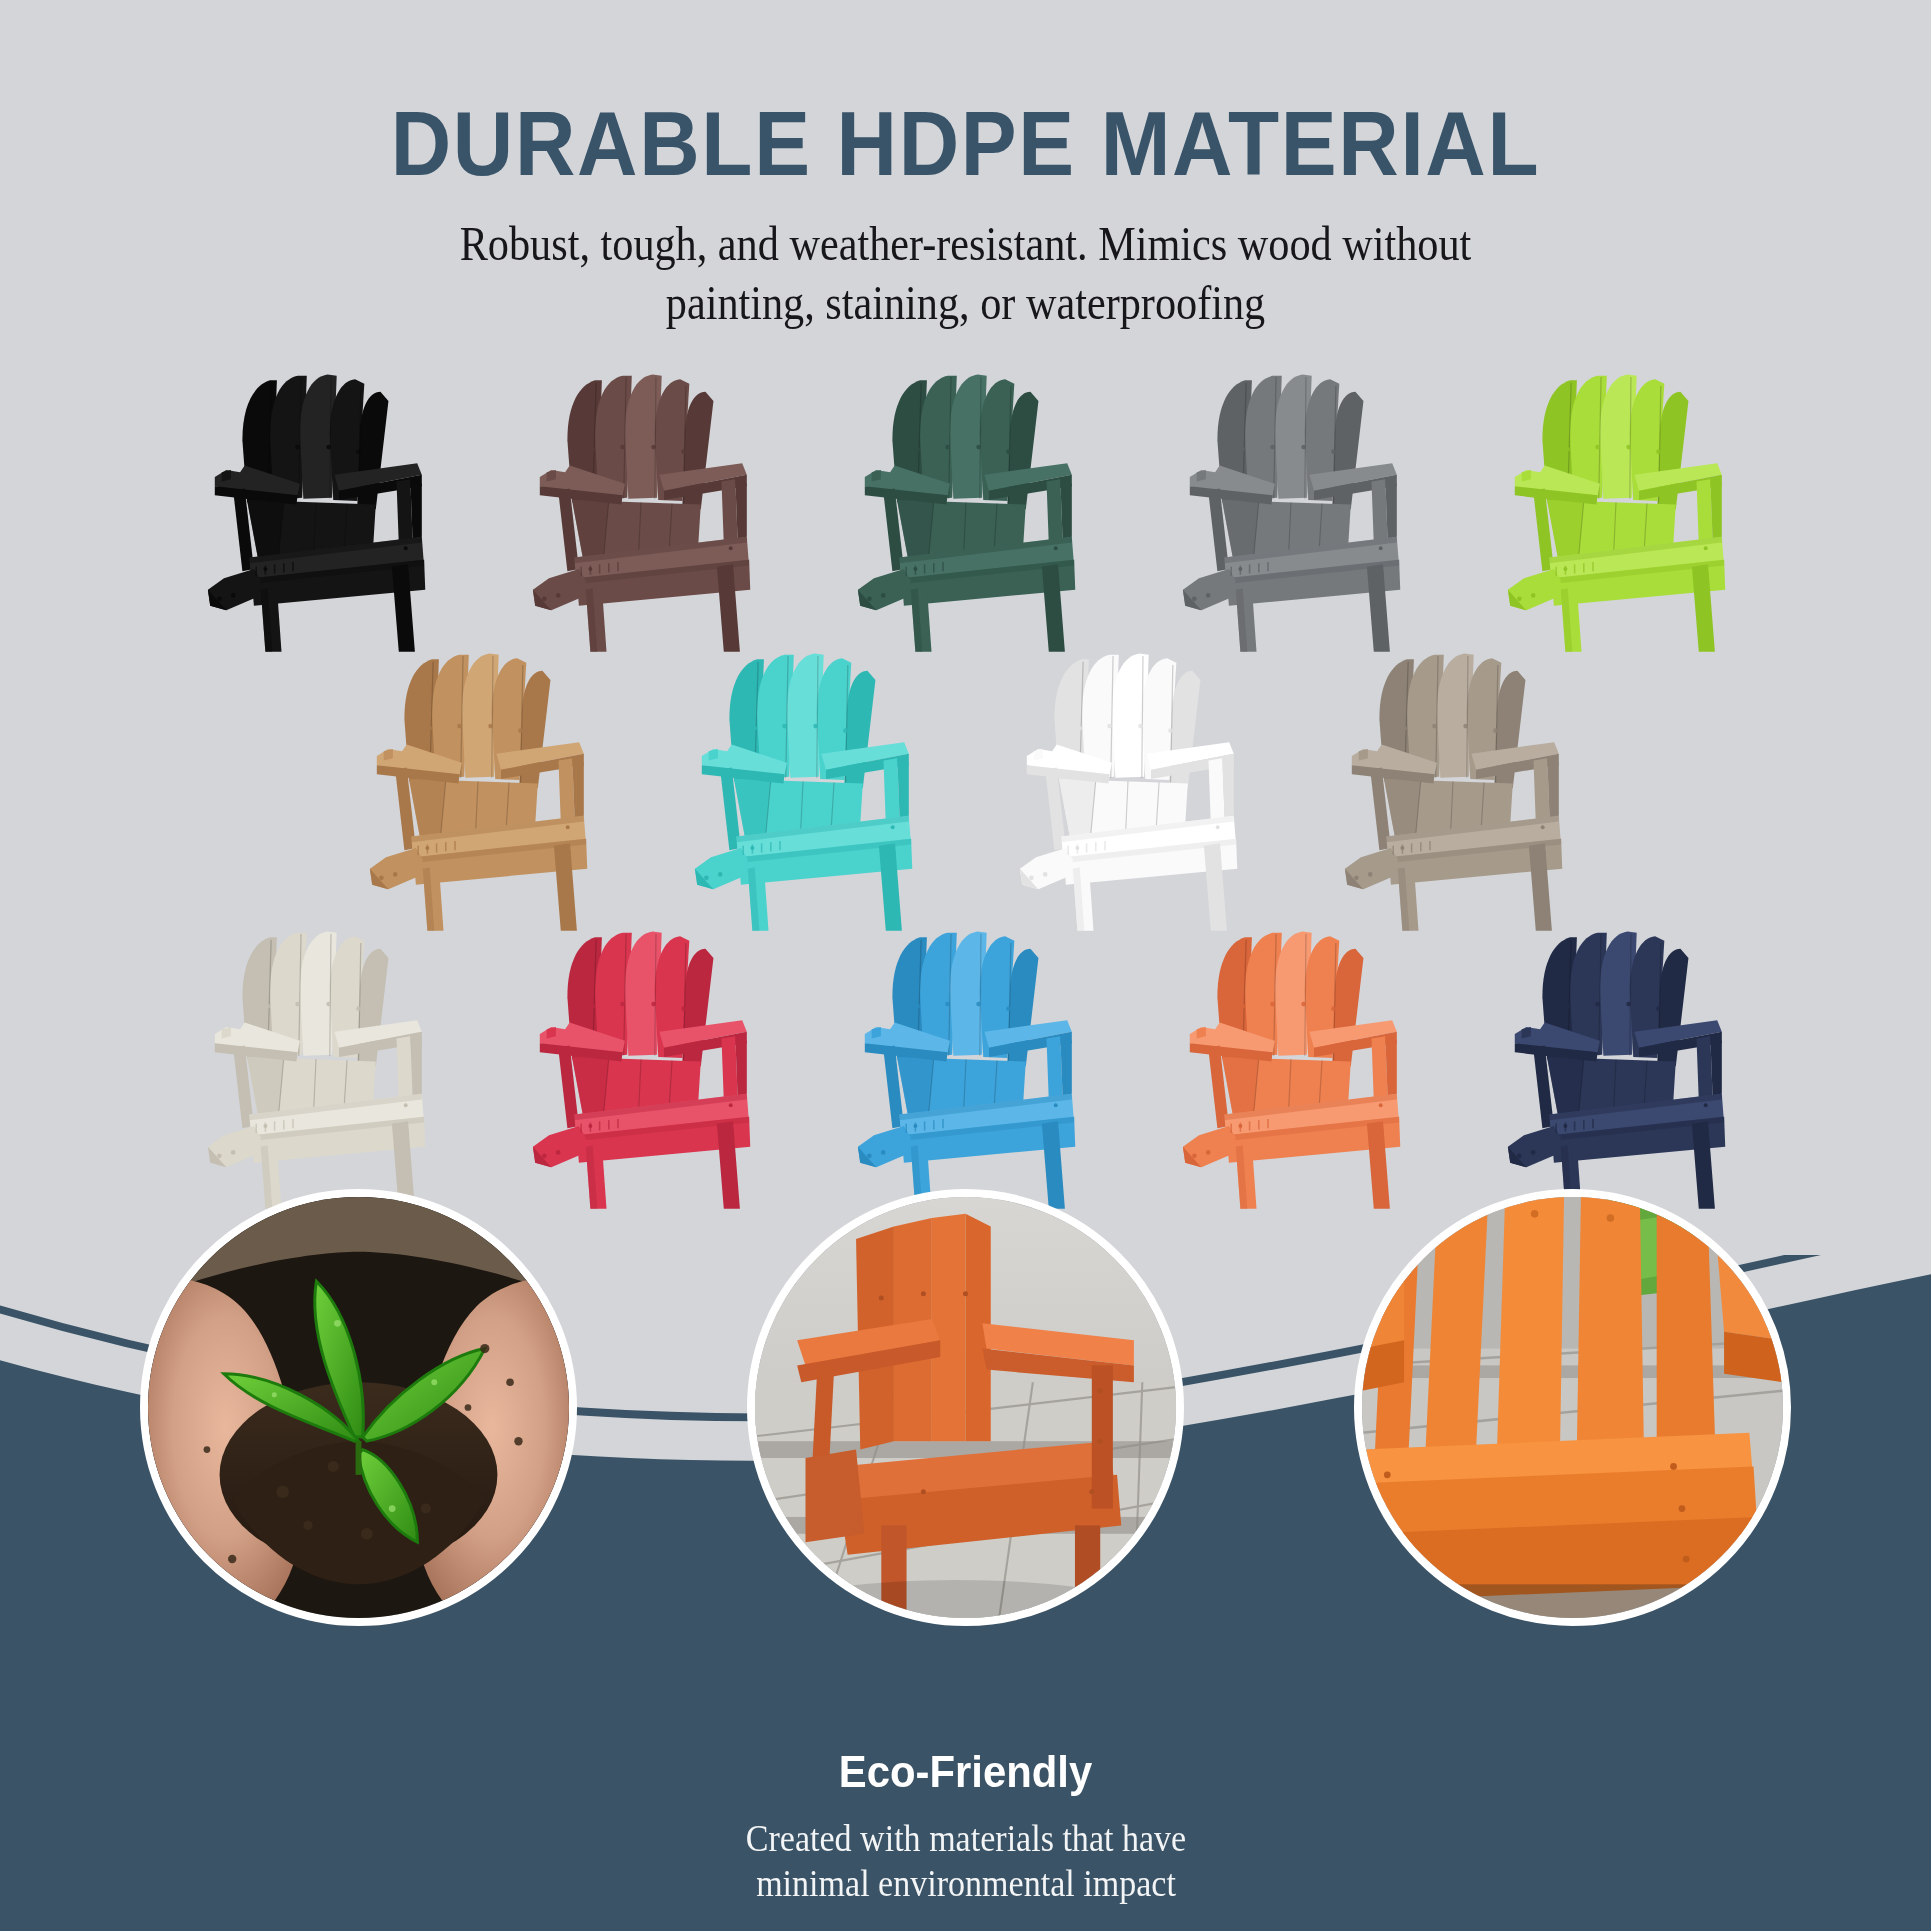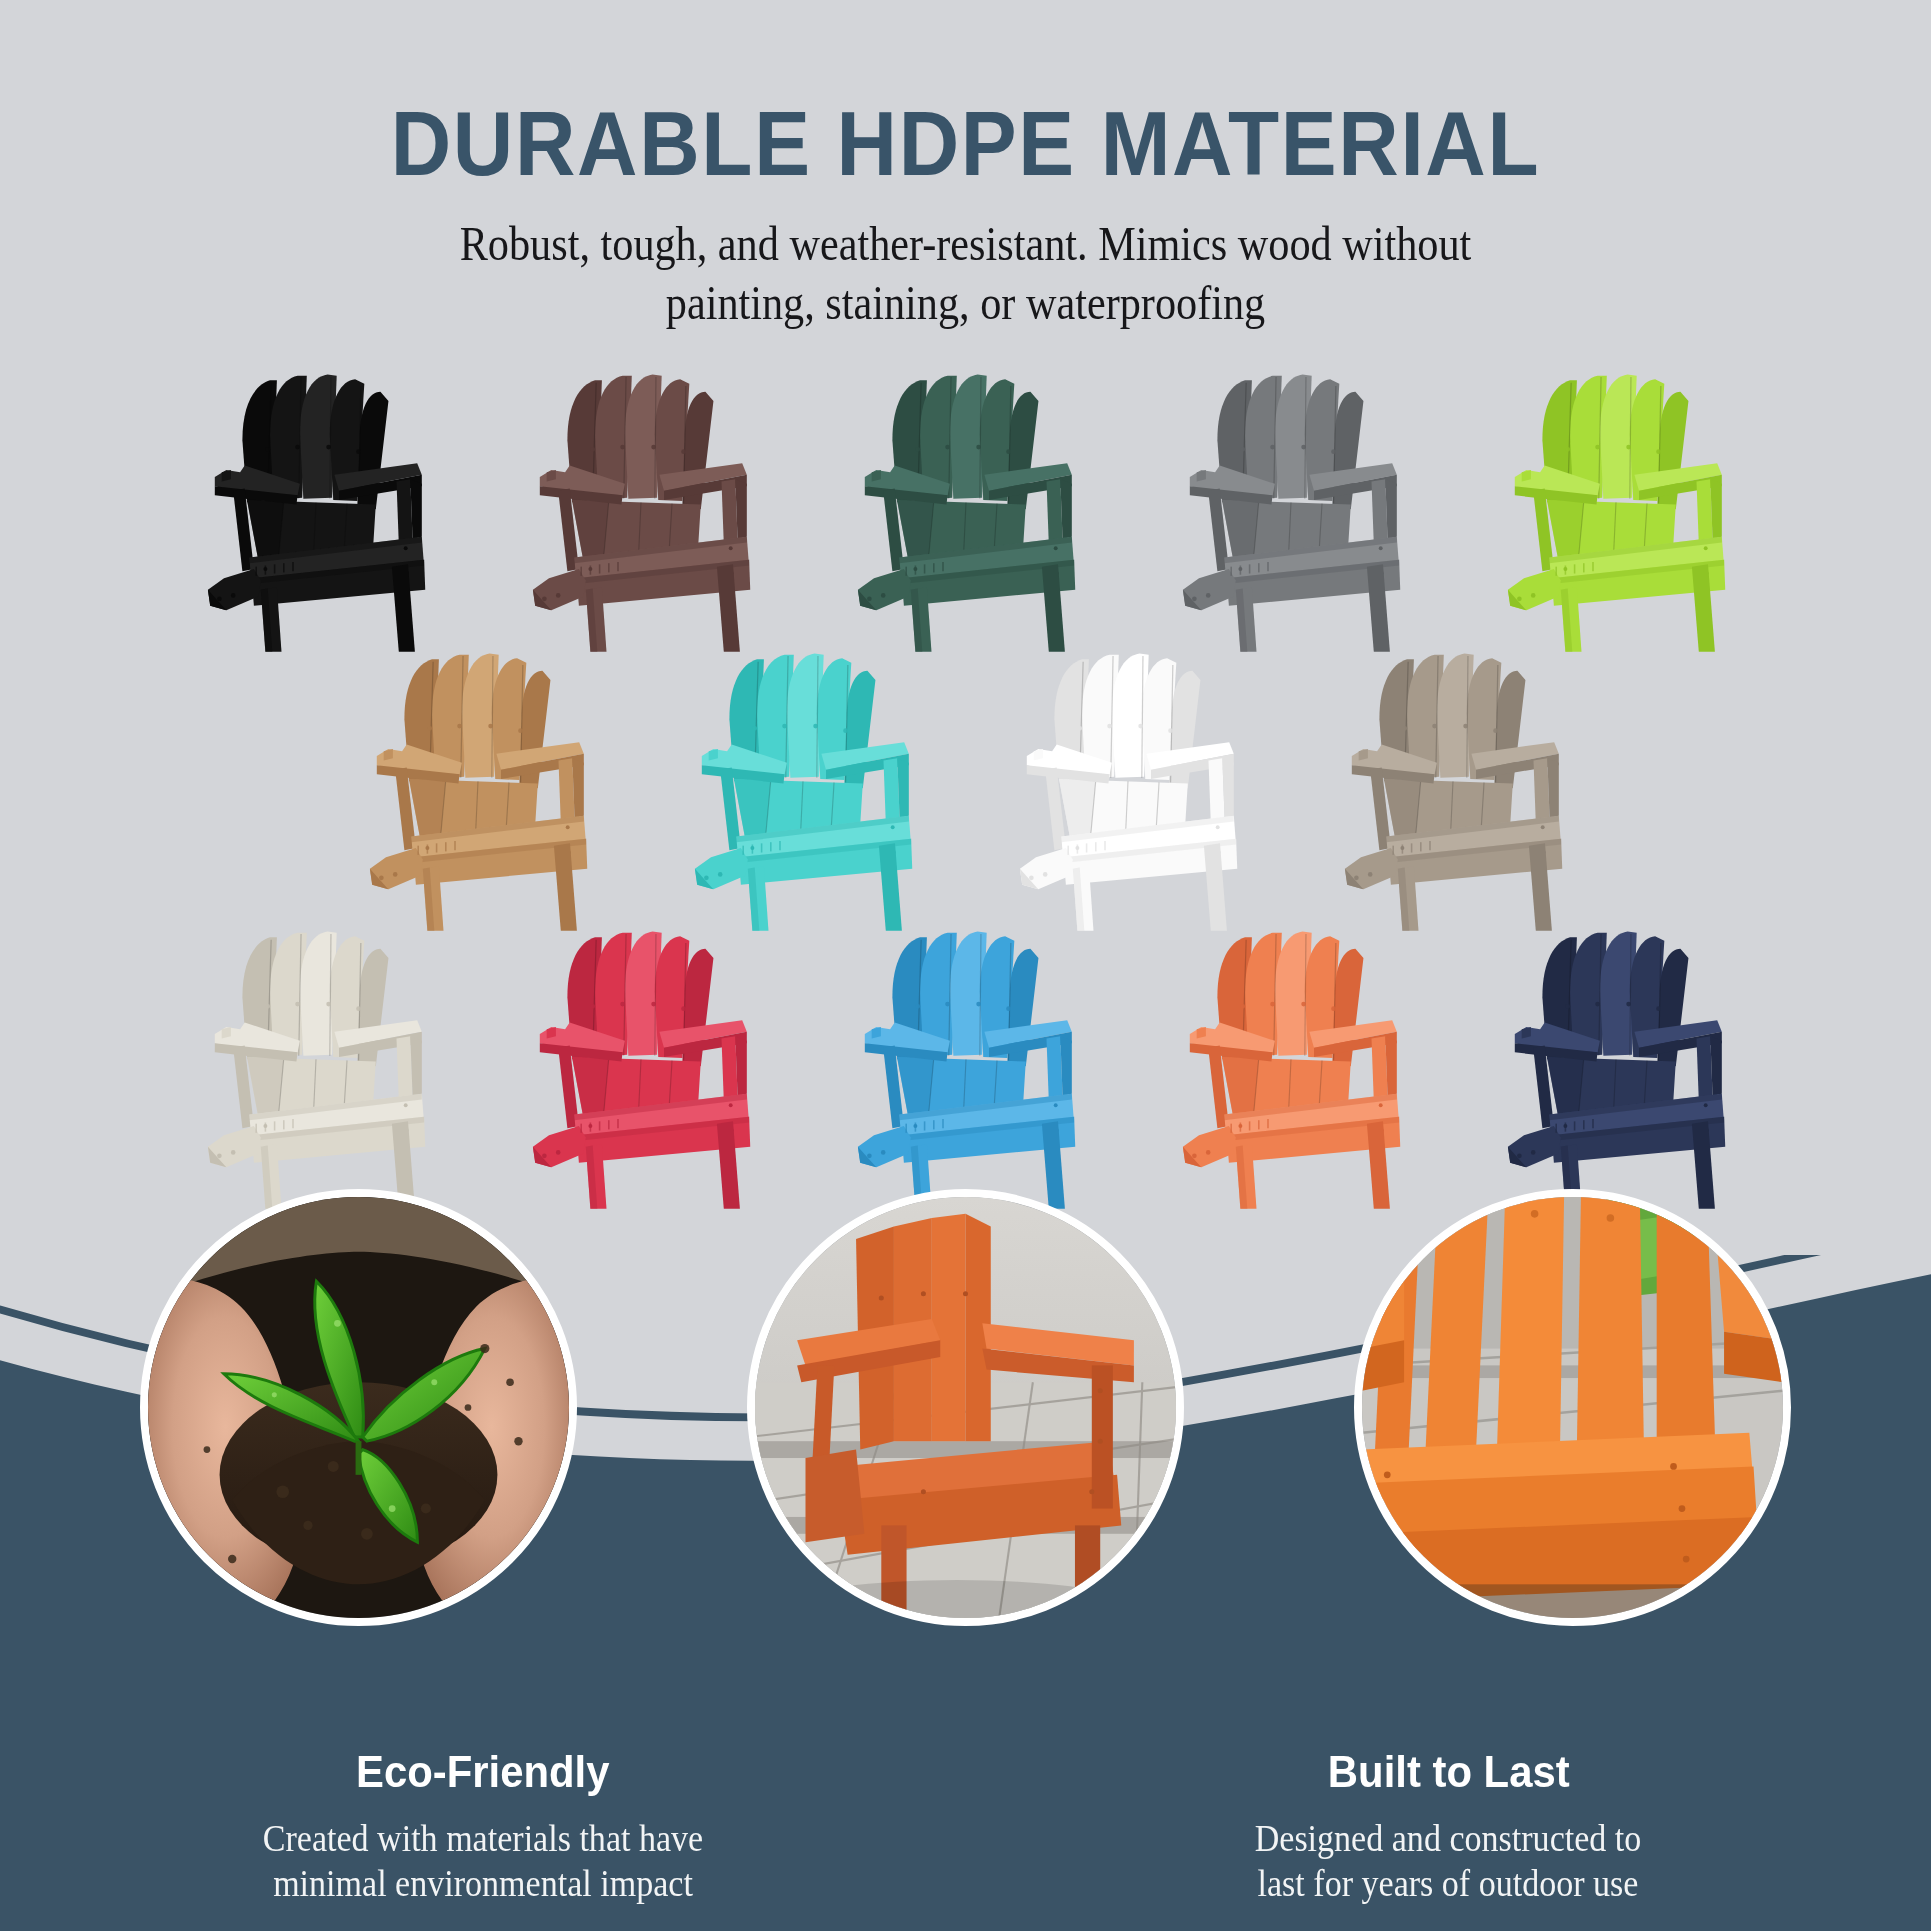--- a/index.html
+++ b/index.html
@@ -1489,23 +1489,16 @@
   </div>
 
   <div class="features">
     <div class="feat">
       <p class="feat-title">Eco-Friendly</p>
       <p class="feat-body">
         <span>Created with materials that have</span><br>
         <span>minimal environmental impact</span>
       </p>
     </div>
-    <div class="feat">
-      <p class="feat-title">Built to Last</p>
-      <p class="feat-body">
-        <span>Designed and constructed to</span><br>
-        <span>last for years of outdoor use</span>
-      </p>
-    </div>
   </div>
 
 </div>
 
 
 </body></html>

